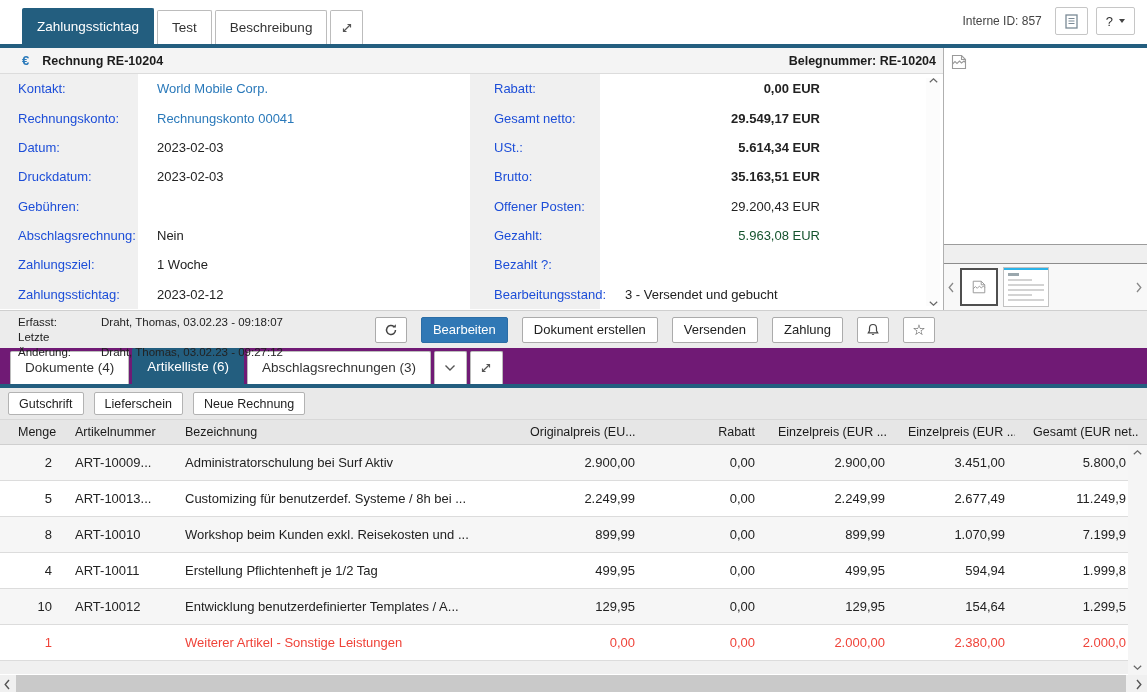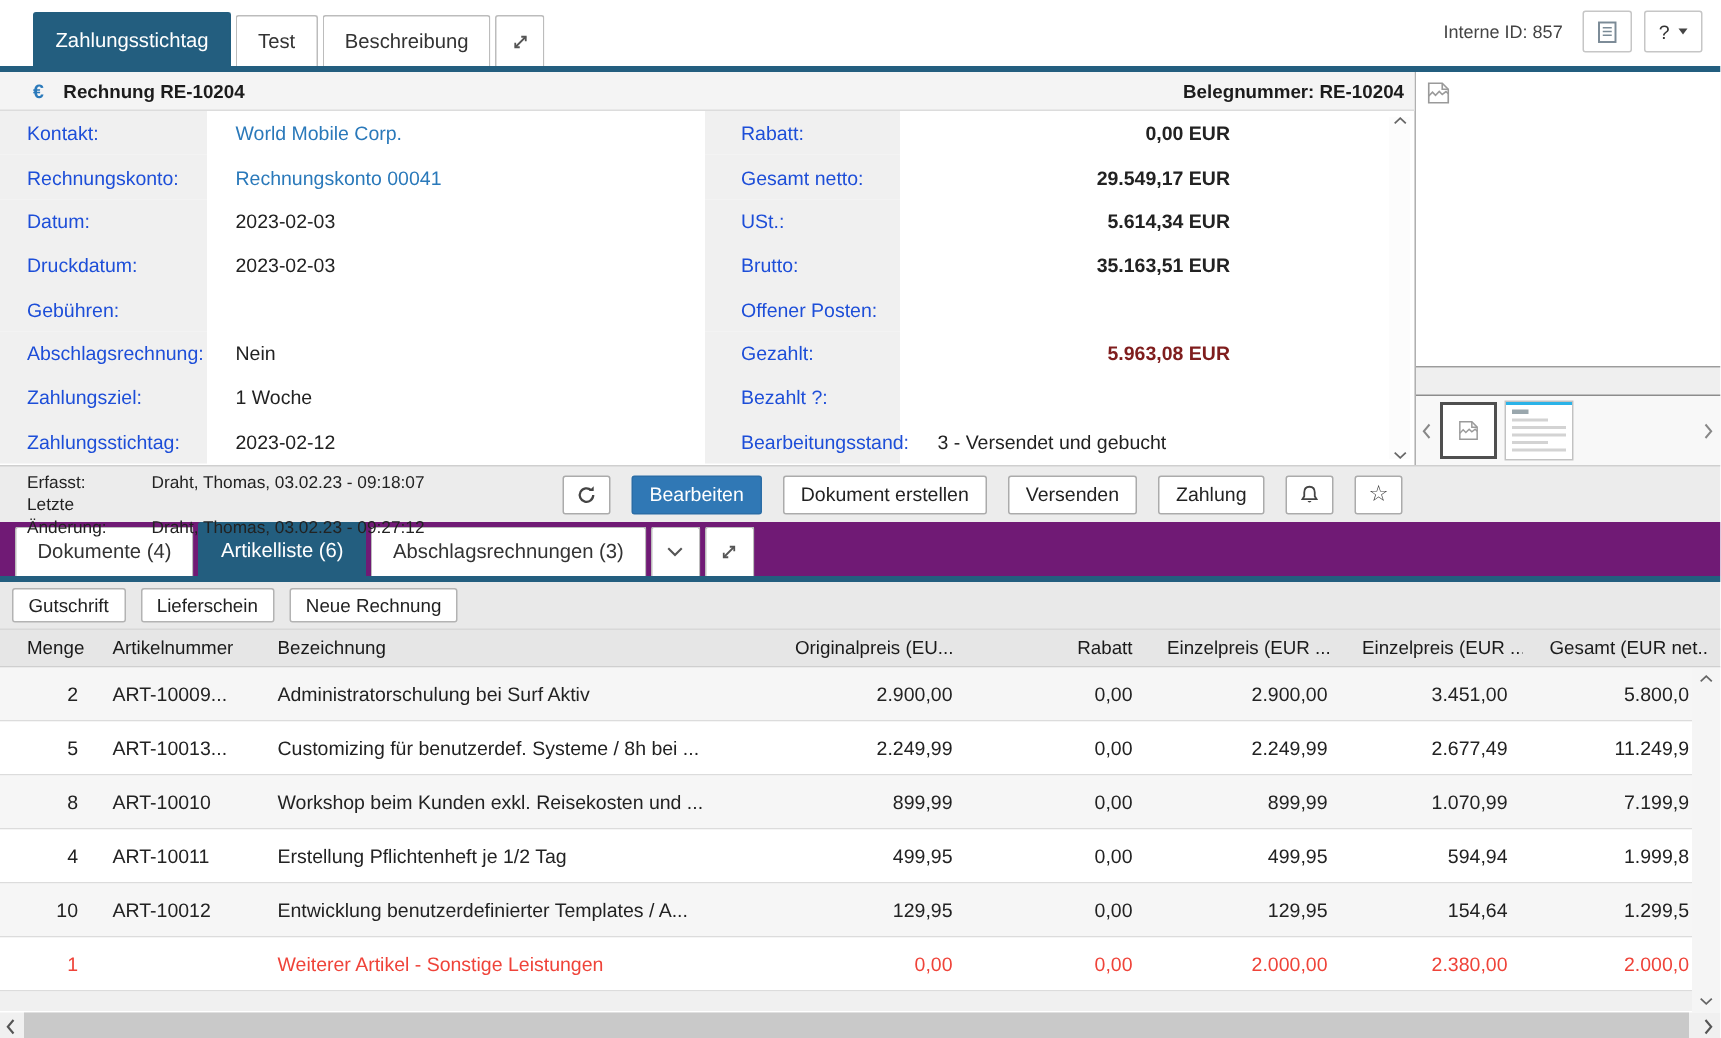--- a/index.html
+++ b/index.html
@@ -37,21 +37,21 @@
   .fcol.left{width:470px}
   .fcol.right{flex:1;padding-right:18px}
   .frow{flex:1;display:flex;align-items:center}
   .flabel{background:#f0f0f0;align-self:stretch;display:flex;align-items:center;box-sizing:border-box;color:#1d4ed8}
   .fcol.left .flabel{width:138px;padding-left:18px}
   .fcol.left .fvalue{padding-left:19px}
   .t-link .fvalue{color:#2a79ba}
   .fcol.right .flabel{width:130px;padding-left:24px}
   .fcol.right .fvalue{flex:1;text-align:right;padding-right:105px;font-weight:bold}
   .fcol.right .s-plain .fvalue{font-weight:normal}
-  .fcol.right .s-green .fvalue{color:#7f1d1d;font-weight:bold}
+  .fcol.right .s-green .fvalue{color:#14532d;font-weight:normal}
   .fcol.right .s-left .fvalue{text-align:left;padding-left:25px;padding-right:0;font-weight:normal}
 
   .vscroll{display:flex;flex-direction:column;justify-content:space-between;align-items:center}
   .main-vscroll{position:absolute;right:3px;top:30px;bottom:4px;width:14px;background:#fcfcfc}
 
   
   .preview-panel{width:204px;border-left:1px solid #b0b0b0;box-sizing:border-box;background:#efefef;display:flex;flex-direction:column}
   .preview-box{height:196px;background:#fff;border-bottom:1px solid #9c9c9c;position:relative}
   .preview-box .bimg{position:absolute;top:5px;left:6px}
   .panel-gap{height:18px}
@@ -208,20 +208,21 @@
             <div class="frow i2 s-bold">
               <div class="flabel">USt.:</div>
               <div class="fvalue">5.614,34 EUR</div>
             </div>
             <div class="frow i3 s-bold">
               <div class="flabel">Brutto:</div>
               <div class="fvalue">35.163,51 EUR</div>
             </div>
             <div class="frow i4 s-plain">
               <div class="flabel">Offener Posten:</div>
+              <div class="fvalue">29.200,43 EUR</div>
             </div>
             <div class="frow i5 s-green">
               <div class="flabel">Gezahlt:</div>
               <div class="fvalue">5.963,08 EUR</div>
             </div>
             <div class="frow i6 s-plain">
               <div class="flabel">Bezahlt ?:</div>
               <div class="fvalue"></div>
             </div>
             <div class="frow i7 s-left">

